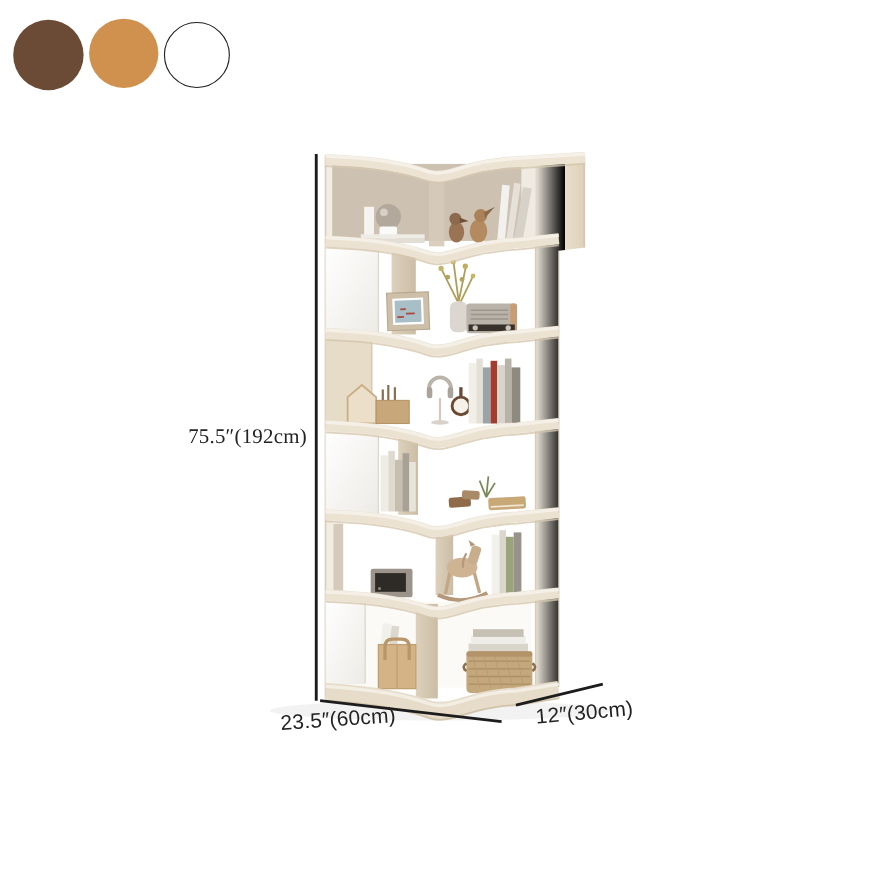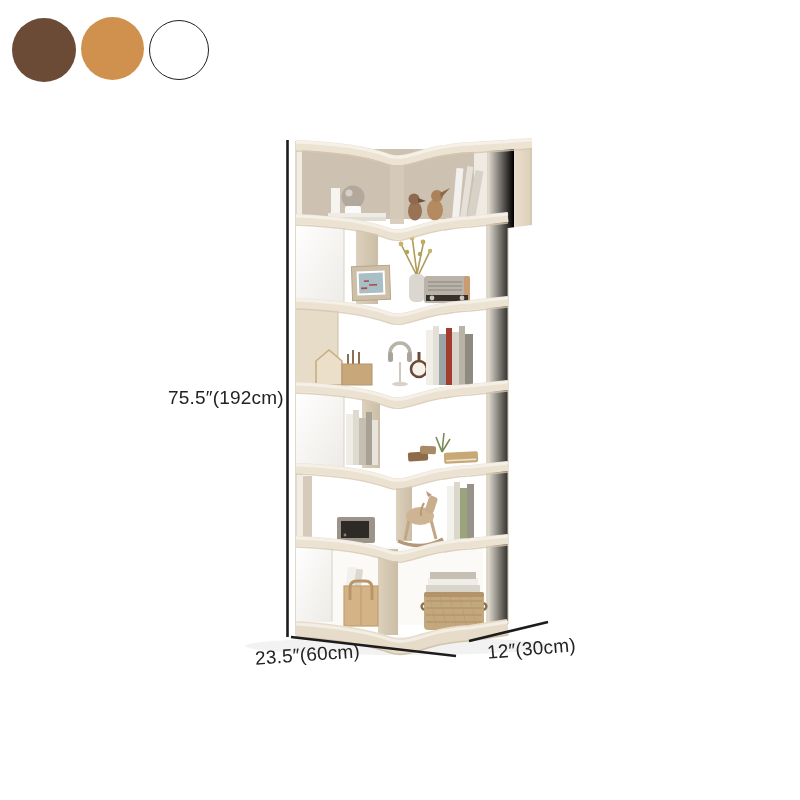--- a/index.html
+++ b/index.html
@@ -6,21 +6,21 @@
   .stage{position:relative;width:800px;height:800px;background:#ffffff;overflow:hidden;
          font-family:"Liberation Sans", sans-serif;}
   
   .swatches{position:absolute;left:0;top:0;}
   .swatch{position:absolute;border-radius:50%;}
   .swatch-1{left:12px;top:18px;width:64px;height:64px;}
   .swatch-2{left:81px;top:17px;width:63px;height:63px;}
   .swatch-3{left:149px;top:20px;width:60px;height:60px;border:1.6px solid #1f1f1f;box-sizing:border-box;}
   
   .dim{position:absolute;color:#232323;font-size:19px;letter-spacing:.2px;white-space:nowrap;}
-  .dim-h{left:168px;top:387px;width:114px;text-align:center;}
+  .dim-h{left:168px;top:387px;width:114px;text-align:center;font-family:Liberation Serif, serif;}
   .dim-w{left:255px;top:644px;transform:rotate(-4deg);}
   .dim-d{left:487px;top:638px;transform:rotate(-5deg);}
   svg{position:absolute;left:0;top:0;}
 </style>
 </head>
 <body>
 
 <div class="stage">
 
   <div class="swatches">

